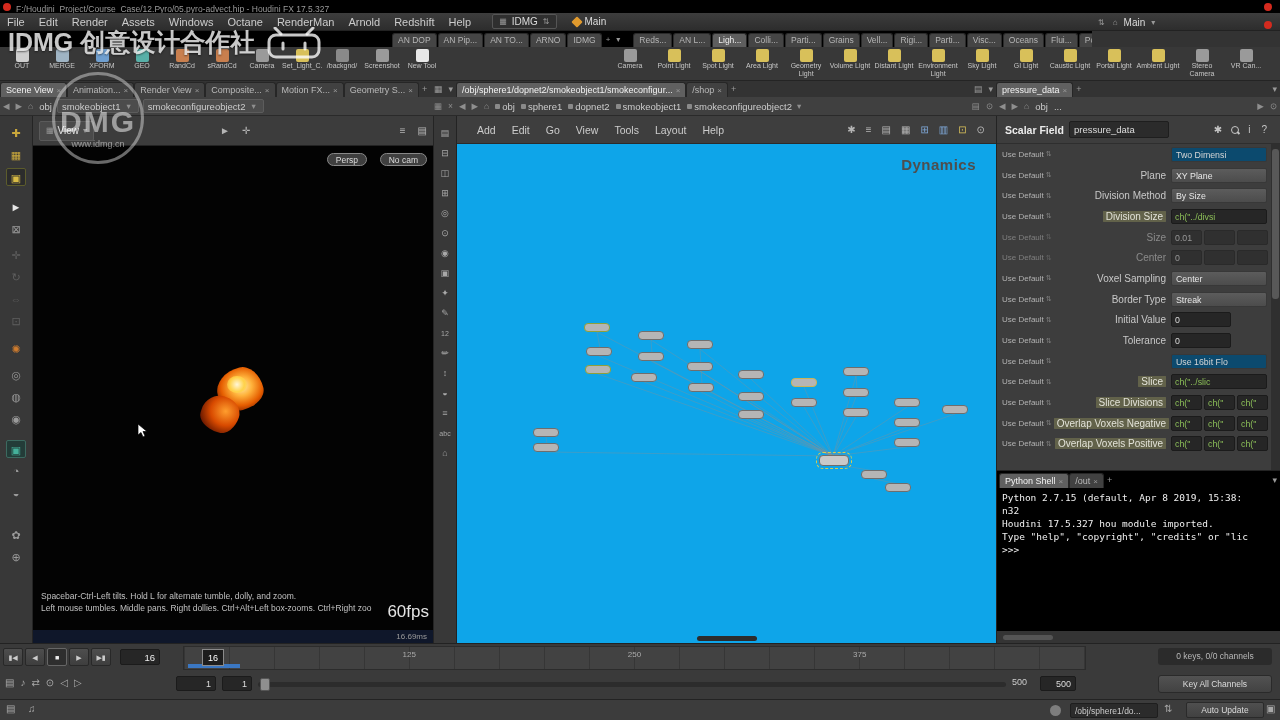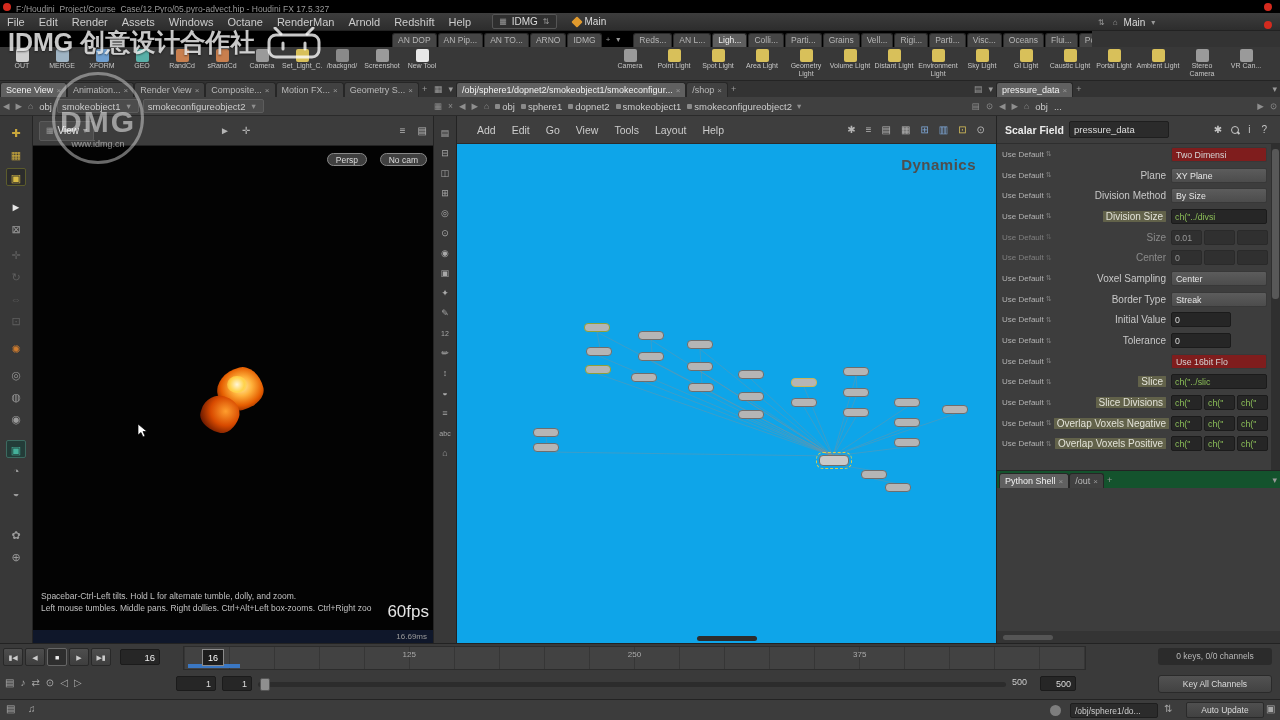--- a/index.html
+++ b/index.html
@@ -96,29 +96,29 @@
 .icon-search::after{content:"";position:absolute;left:7px;top:7px;width:3px;height:1.6px;background:#c5c5c5;transform:rotate(45deg)}
 .param-rows{position:absolute;left:0;top:28px;right:9px;bottom:0;overflow:hidden}
 .prow{display:flex;align-items:center;height:20.7px;padding-left:5px}
 .prow.dim{opacity:.55}
 .ud{font-size:8px;color:#b2b2b2;white-space:nowrap}
 .udspin{font-size:7px;color:#7f7f7f;padding:0 2px}
 .plabel{flex:1;text-align:right;font-size:10px;color:#c8c8c8;padding-right:5px;white-space:nowrap;overflow:hidden}
 .plabel .hl{background:#62624a;border-radius:2px;padding:1px 3px;color:#e2e2d8}
 .pval{width:100px;display:flex;gap:2px;align-items:center}
 .pmenu{width:96px;height:15px;background:linear-gradient(#5c5c5c,#4c4c4c);border:1px solid #383838;border-radius:2px;font-size:8.8px;color:#e8e8e8;line-height:14px;padding:0 4px;white-space:nowrap;overflow:hidden}
-.pmenu.toggle{background:#7f1d1d;color:#d5d5d5}
+.pmenu.toggle{background:#0c4a6e;color:#d5d5d5}
 .pfield{height:15px;background:#262626;border:1px solid #1b1b1b;border-radius:2px;font-size:8.8px;color:#ddd;line-height:14px;padding:0 3px;white-space:nowrap;overflow:hidden}
 .pfield.expr{color:#8cbf58}
 .w96{width:96px}.w60{width:60px}.w31{width:31px}
 .param-scroll{position:absolute;right:0;top:28px;width:9px;bottom:0;background:#2f2f2f}
 .param-thumb{position:absolute;left:1px;top:5px;width:7px;height:150px;background:#585858;border-radius:3px}
 
 .shell{position:absolute;left:996px;top:470px;width:284px;height:173px;background:#3d3d3d;border-left:1px solid #232323;border-top:1px solid #232323}
-.shell-tabs{position:absolute;left:0;top:0;width:100%;height:17px;background:#14532d;display:flex;align-items:flex-end;padding-left:2px}
+.shell-tabs{position:absolute;left:0;top:0;width:100%;height:17px;background:#000000;display:flex;align-items:flex-end;padding-left:2px}
 .shell-body{position:absolute;left:0;top:17px;right:0;bottom:12px;background:#000;padding:3px 5px;font-family:"DejaVu Sans Mono",monospace;font-size:9.5px;color:#f0f0f0;line-height:13px}
 .shell-bottom{position:absolute;left:0;bottom:0;width:100%;height:12px;background:#343434}
 .shell-hscroll{position:absolute;left:6px;bottom:3px;width:50px;height:5px;background:#555;border-radius:3px}
 
 .timeline{position:absolute;left:0;top:643px;width:1280px;height:56px;background:#3a3a3a;border-top:1px solid #222}
 .transport{position:absolute;left:3px;top:4px;display:flex;gap:2px}
 .tbtn{width:20px;height:18px;background:linear-gradient(#4e4e4e,#3e3e3e);border:1px solid #282828;border-radius:2px;font-size:7px;color:#ccc;text-align:center;line-height:17px}
 .tbtn.pressed{background:#2e2e2e;border-color:#666;color:#eee}
 .framebox{position:absolute;left:120px;top:5px;width:40px;height:16px;background:#262626;border:1px solid #1b1b1b;border-radius:2px;font-size:9.5px;color:#eee;text-align:right;line-height:15px;padding-right:4px}
 .ruler{position:absolute;left:183px;top:2px;width:903px;height:24px;background:#424242;border:1px solid #2c2c2c;background-image:repeating-linear-gradient(90deg,rgba(0,0,0,.18) 0 1px,rgba(0,0,0,0) 1px 45px)}
@@ -755,20 +755,27 @@
           <span class="x">×</span>
         </div>
         <div class="ptab">
           <span>/out</span>
           <span class="x">×</span>
         </div>
         <span class="pticon">+</span>
         <span class="ptspacer"></span>
         <span class="pticon">▾</span>
       </div>
+    <div id="shell-body" class="shell-body">
+        <div>Python 2.7.15 (default, Apr  8 2019, 15:38:</div>
+        <div>n32</div>
+        <div>Houdini 17.5.327 hou module imported.</div>
+        <div>Type "help", "copyright", "credits" or "lic</div>
+        <div>&gt;&gt;&gt;</div>
+      </div>
     <div class="shell-bottom">
       <div class="shell-hscroll"></div>
     </div>
   </div>
 
   <div class="timeline">
     <div id="transport" class="transport">
         <div class="tbtn">▮◀</div>
         <div class="tbtn">◀</div>
         <div class="tbtn pressed">■</div>

